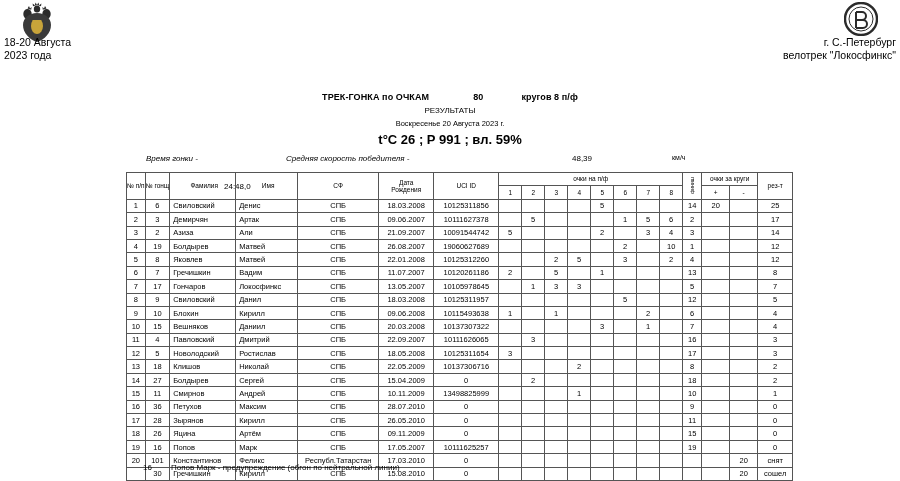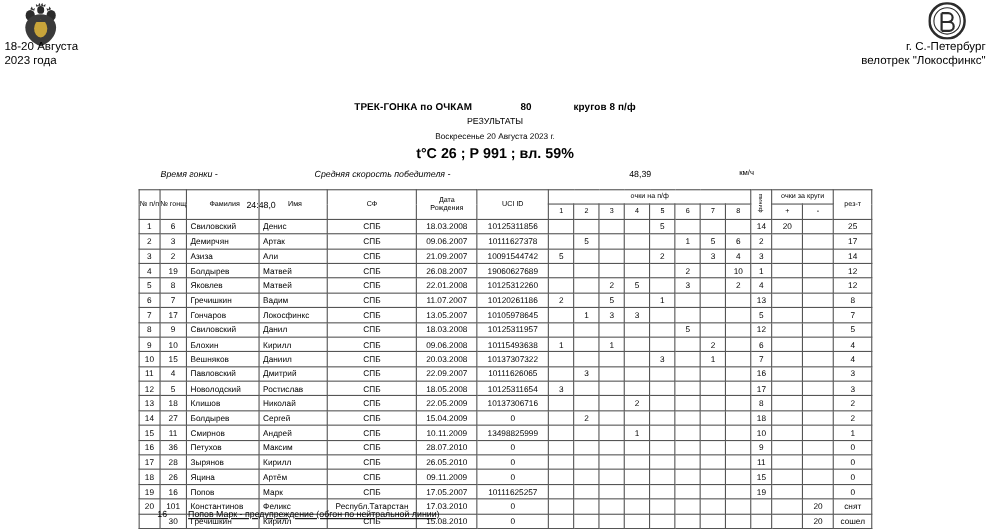--- a/index.html
+++ b/index.html
@@ -172,21 +172,20 @@
     display: inline-block;
   }
   .th-two-line { line-height: 7px; }
 
   
   .footnote {
     position: absolute;
     left: 143px;
     top: 463px;
     font-size: 8px;
-    text-decoration: underline;
   }
   .footnote .fn-num {
     display: inline-block;
     width: 28px;
   }
 </style>
 </head>
 <body>
 
 <div class="doc-header">

